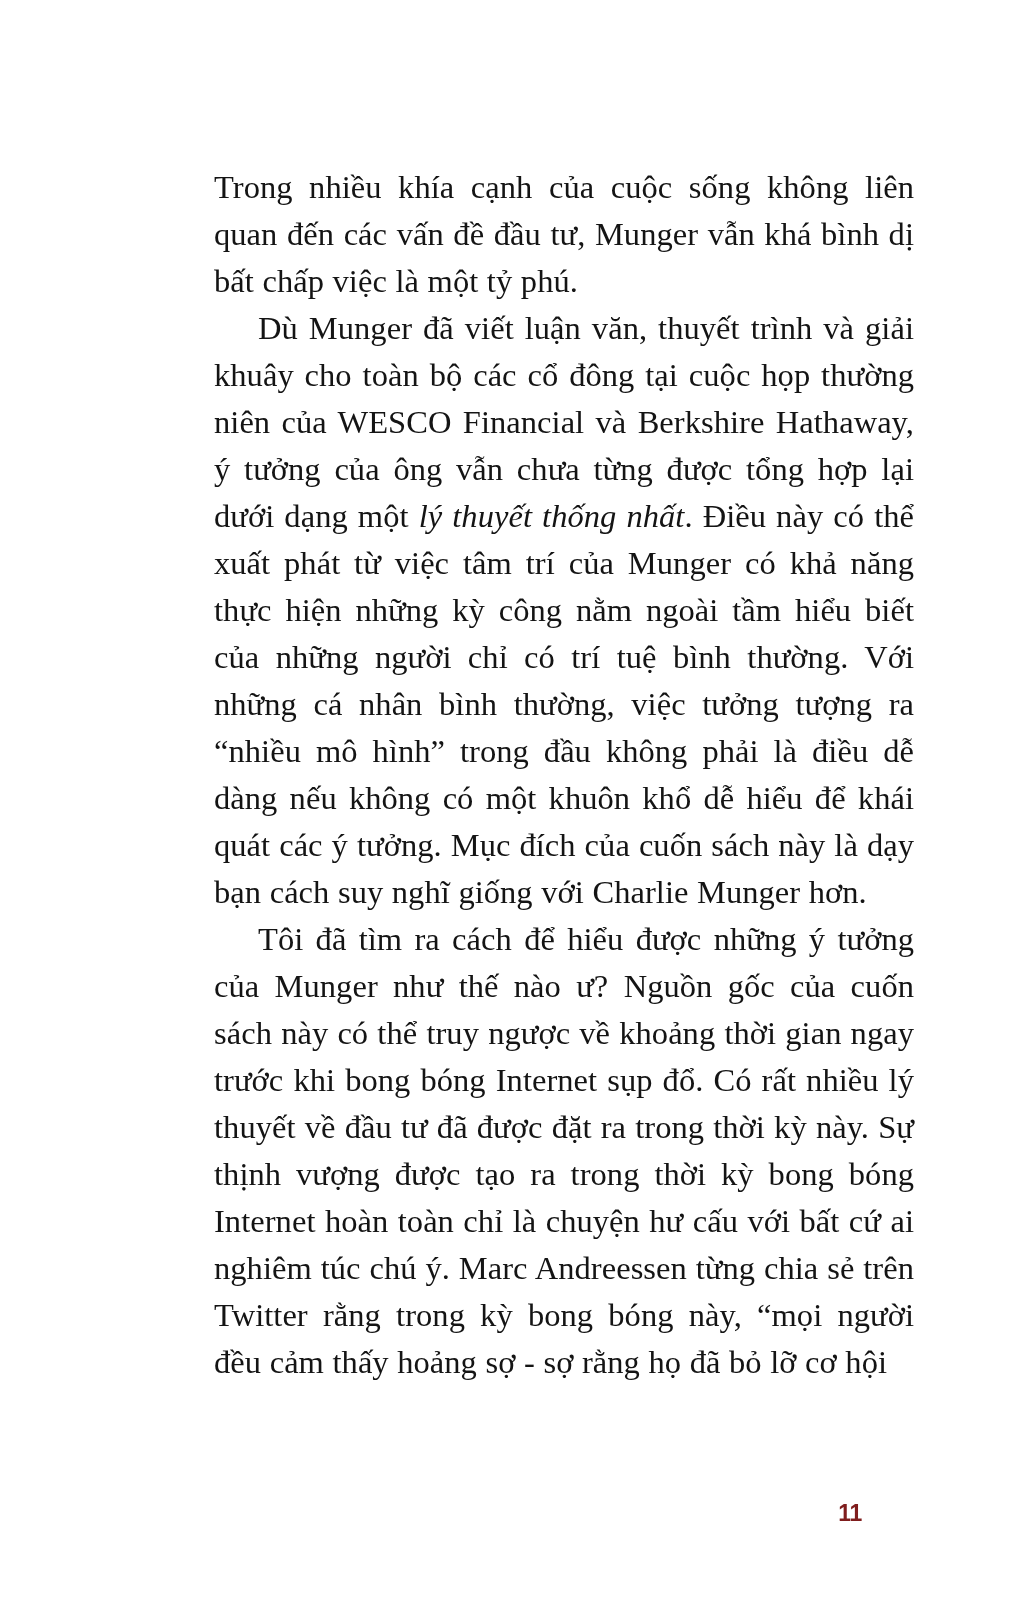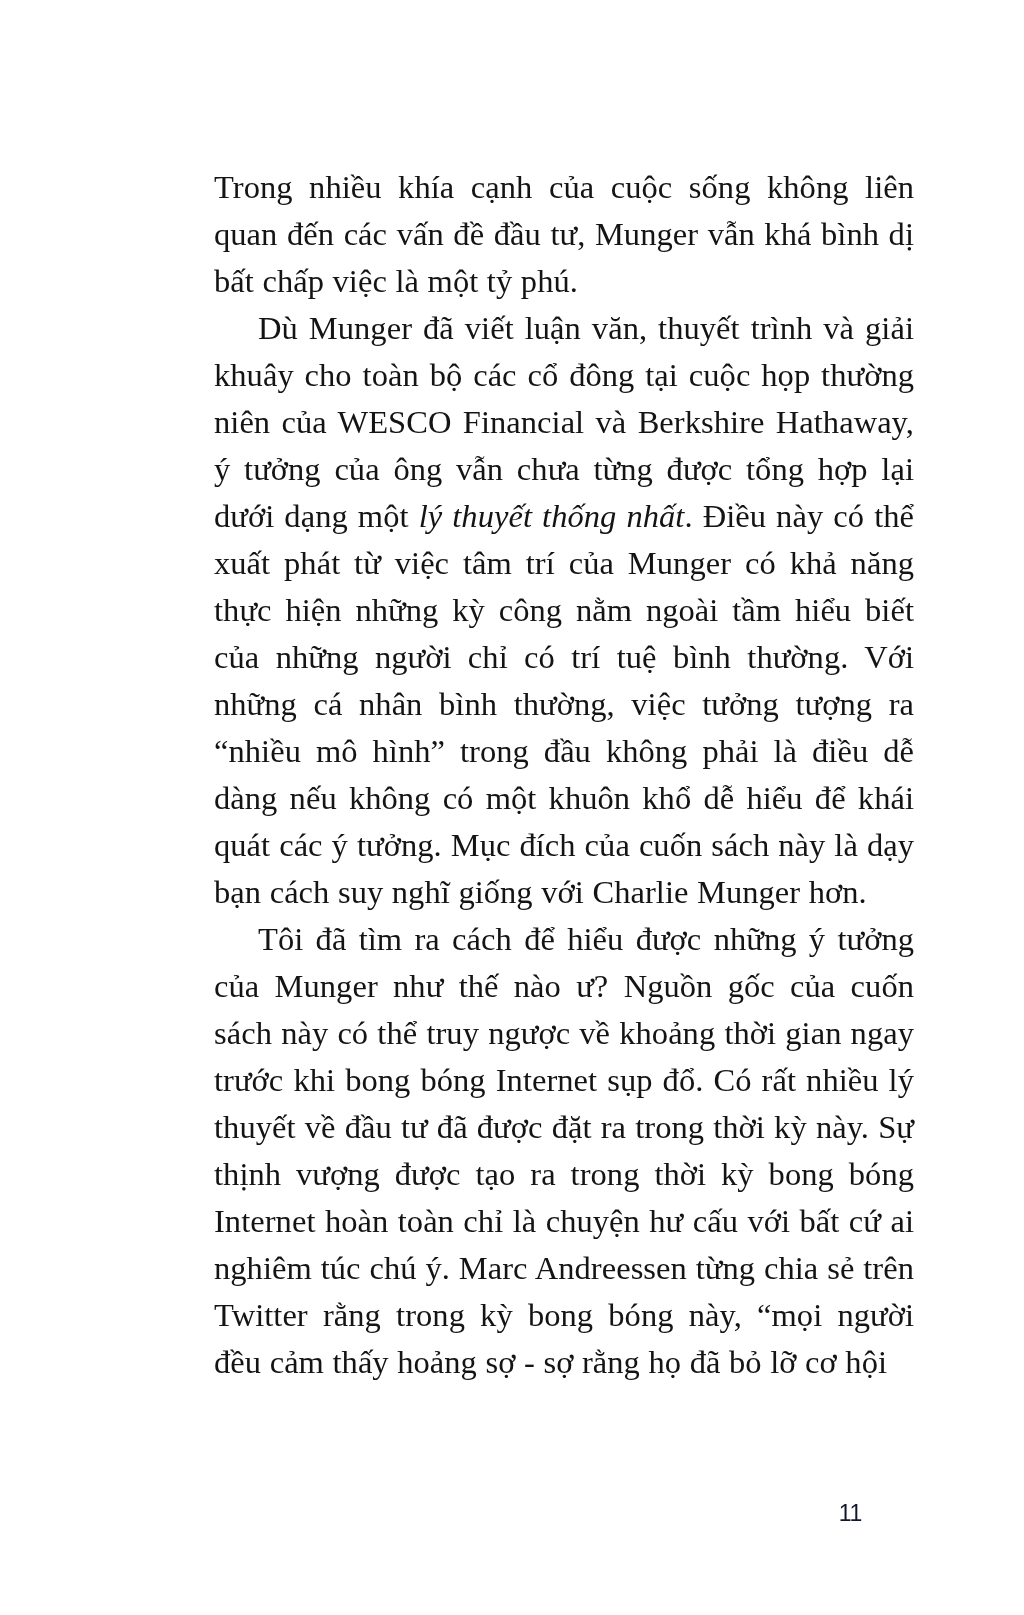--- a/index.html
+++ b/index.html
@@ -68,23 +68,23 @@
   }
   .body-paragraph em {
   }
 
   
   .folio {
     position: absolute;
     right: 162px;
     bottom: 88px;
     font-family: "Liberation Sans", sans-serif;
-    font-weight: normal;
+    font-weight: bold;
     font-size: 23px;
-    color: #0f172a;
+    color: #7f1d1d;
     letter-spacing: -0.3px;
   }
 </style>
 </head>
 <body>
 
 <div class="page">
 
 
   <div class="text-block">

